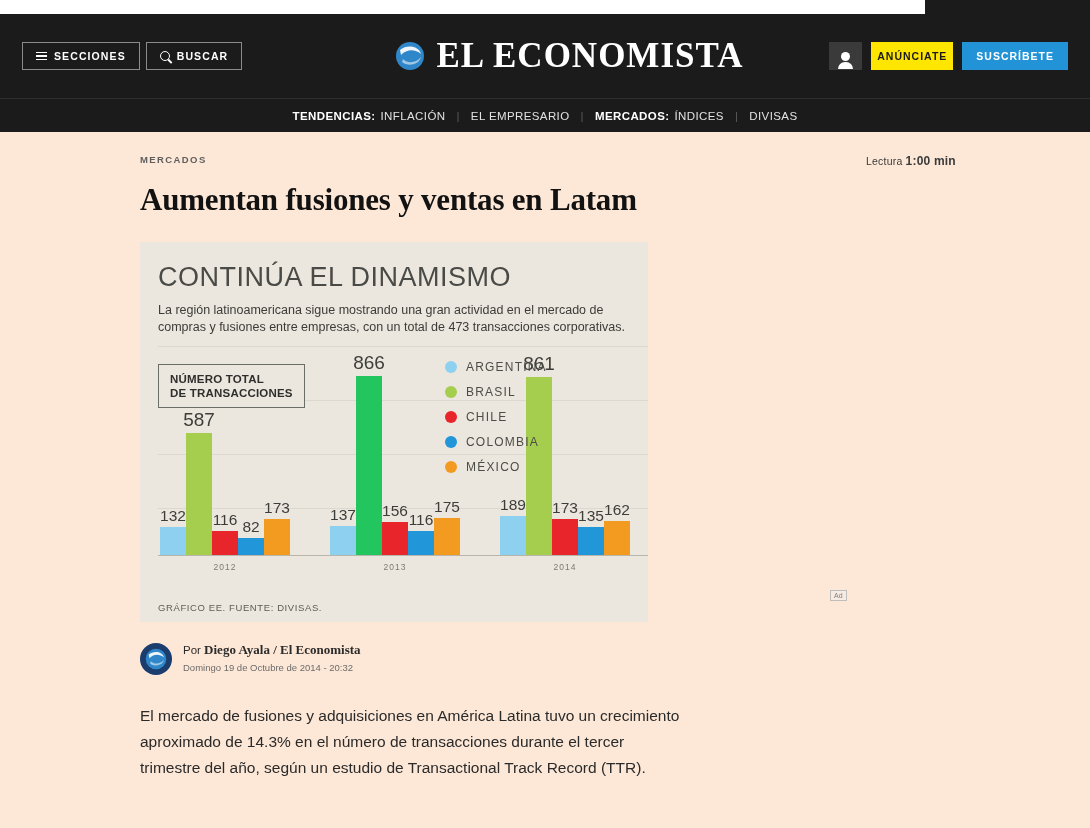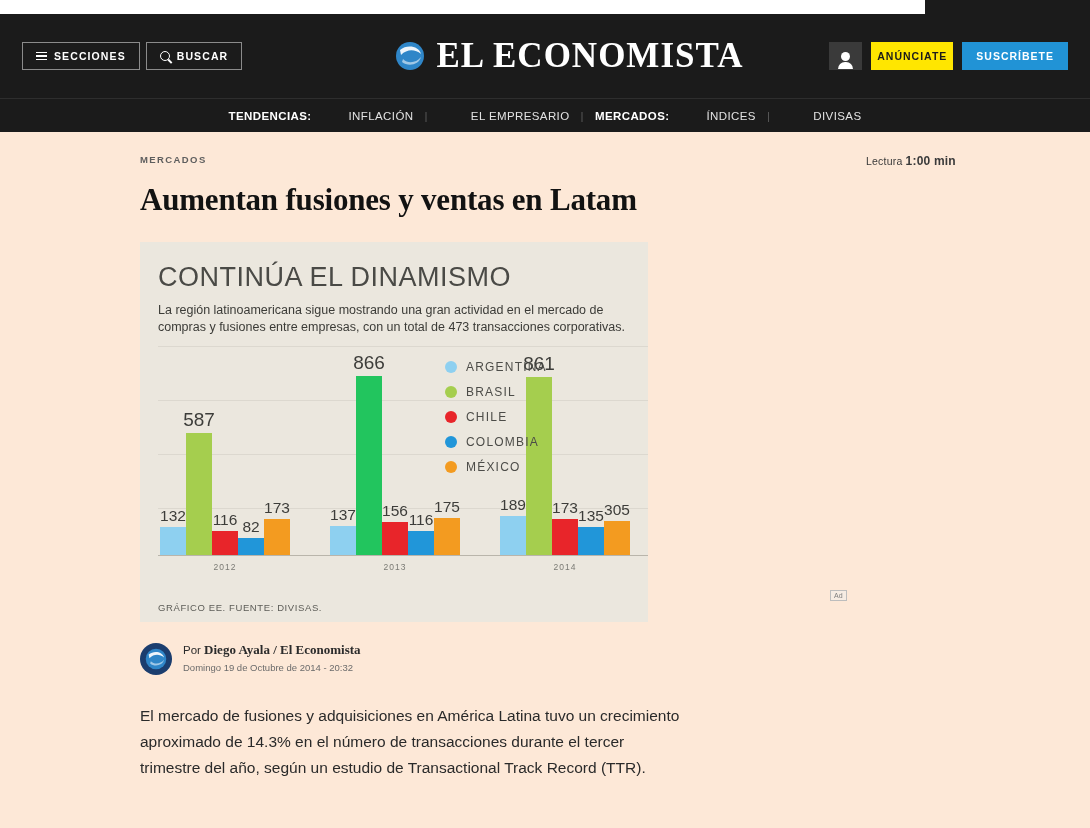--- a/index.html
+++ b/index.html
@@ -79,21 +79,21 @@
     letter-spacing:1px; padding:8px 14px; cursor:pointer;
   }
 
   #subnav {
     height:34px; background:#1b1b1b; border-top:1px solid #2e2e2e;
     display:flex; align-items:center; justify-content:center;
     font-size:11.5px; color:#cfcfcf; letter-spacing:.4px;
   }
   #subnav .grp { display:flex; align-items:center; }
   #subnav b { color:#fff; margin-right:5px; }
-  #subnav a { color:#e2e2e2; text-decoration:none; cursor:pointer;margin-left:32px; }
+  #subnav a { color:#e2e2e2; text-decoration:none; cursor:pointer; }
   #subnav .sep { color:#5a5a5a; margin:0 11px; }
 
   
   #content { position:relative; }
   #article {
     position:absolute; left:140px; top:0; width:580px;
   }
   #kicker {
     font-size:9.5px; letter-spacing:1.4px; color:#5e5e5e; font-weight:bold;
     margin-top:22px;
@@ -304,26 +304,30 @@
             <div class="bar big" style="height: 177.638px; background: rgb(165, 206, 78);">
               <span>861</span>
             </div>
             <div class="bar" style="height: 35.6926px; background: rgb(232, 37, 42);">
               <span>173</span>
             </div>
             <div class="bar" style="height: 27.8526px; background: rgb(33, 150, 217);">
               <span>135</span>
             </div>
             <div class="bar" style="height: 33.4232px; background: rgb(243, 155, 32);">
-              <span>305</span>
+              <span>162</span>
             </div>
           </div>
           <div class="yr" style="left: 407px;">2014</div>
         </div>
 
+      <div id="legend-box">
+        <div>NÚMERO TOTAL</div>
+        <div>DE TRANSACCIONES</div>
+      </div>
 
       <div id="legend">
           <div class="leg-row">
             <span class="leg-dot" style="background: rgb(142, 208, 240);"></span>
             <span class="leg-lbl">ARGENTINA</span>
           </div>
           <div class="leg-row">
             <span class="leg-dot" style="background: rgb(165, 206, 78);"></span>
             <span class="leg-lbl">BRASIL</span>
           </div>

